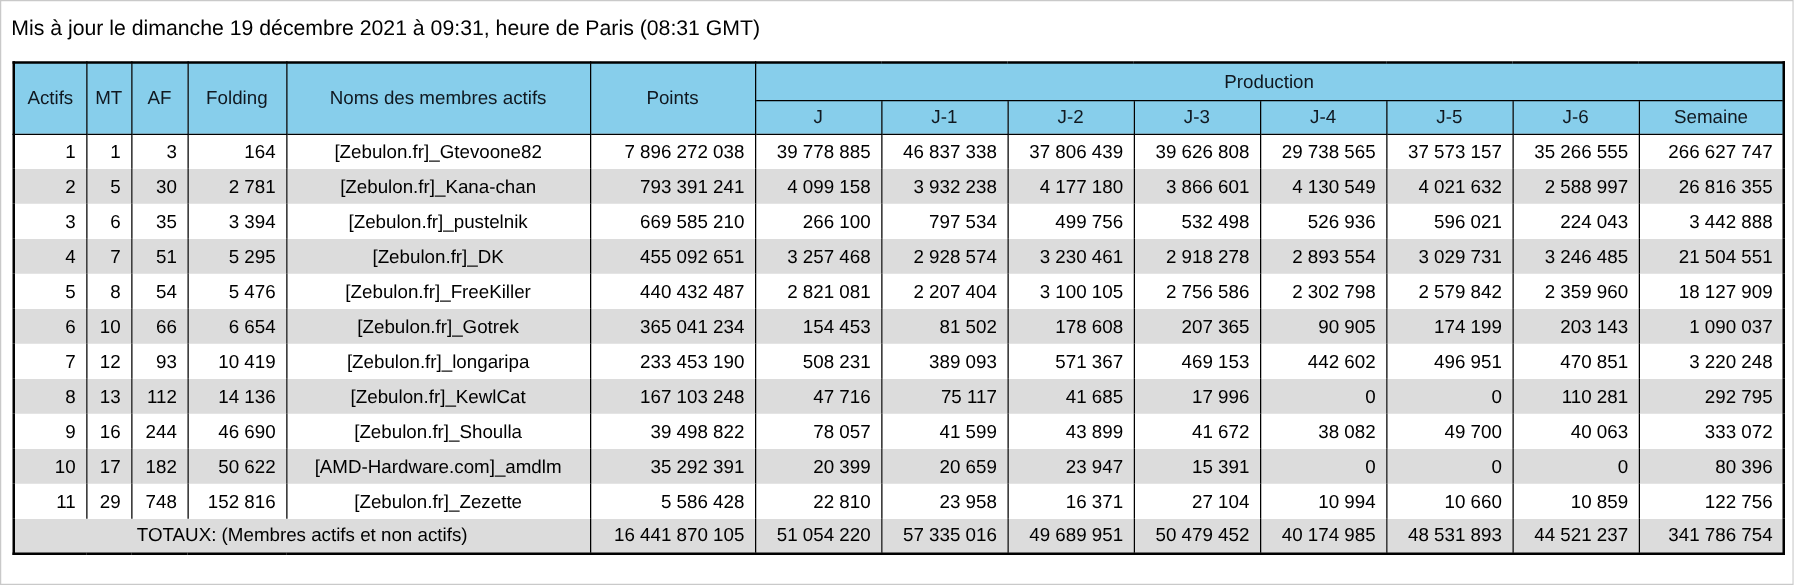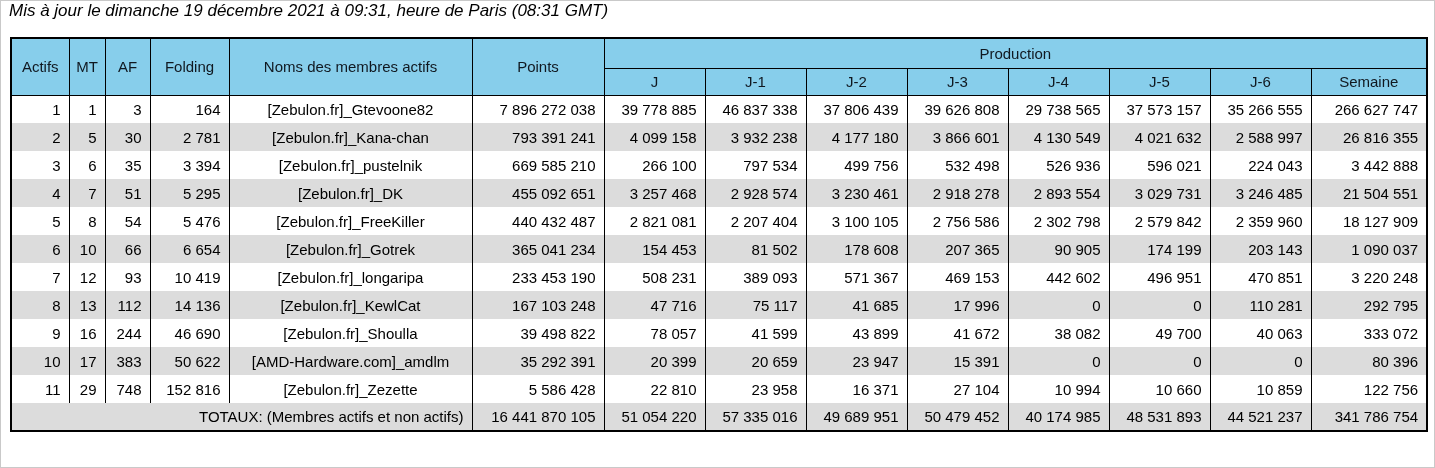--- a/index.html
+++ b/index.html
@@ -13,23 +13,22 @@
   body{font-family:"Liberation Sans","DejaVu Sans",sans-serif;color:#000;}
   .page{
     width:1435px;height:468px;
     border:1px solid var(--page-border);
     background:#fff;
     overflow:hidden;
   }
   .updated{
     font-size:17px;
     color:#000;
-    padding:0 0 0 8px;
+    padding:12px 0 0 8px;
     white-space:nowrap;
-    font-style:italic;
   }
   table.stats{
     border-collapse:collapse;
     table-layout:fixed;
     width:1416px;
     margin:16px 0 0 9px;
     border:2px solid var(--border);
   }
   table.stats th{
     background:var(--header-bg);
@@ -48,21 +47,21 @@
     border-right:1px solid var(--border);
     height:28px;
     padding:0 8px;
     white-space:nowrap;
     overflow:hidden;
   }
   tbody tr:nth-child(even){background:var(--stripe-bg);}
   tfoot tr{background:var(--stripe-bg);}
   td.num{text-align:right;}
   td.name{text-align:center;padding-left:6px;}
-  tfoot td.label{text-align:right;padding-left:8px;}
+  tfoot td.label{text-align:center;padding-left:8px;}
 </style>
 </head>
 <body>
 
 <div class="page">
   <div class="updated">Mis à jour le dimanche 19 décembre 2021 à 09:31, heure de Paris (08:31 GMT)</div>
 
   <table class="stats">
     <colgroup>
       <col style="width:58px">
@@ -242,21 +241,21 @@
           <td class="num">43 899</td>
           <td class="num">41 672</td>
           <td class="num">38 082</td>
           <td class="num">49 700</td>
           <td class="num">40 063</td>
           <td class="num">333 072</td>
         </tr>
         <tr>
           <td class="num">10</td>
           <td class="num">17</td>
-          <td class="num">383</td>
+          <td class="num">182</td>
           <td class="num">50 622</td>
           <td class="name">[AMD-Hardware.com]_amdlm</td>
           <td class="num">35 292 391</td>
           <td class="num">20 399</td>
           <td class="num">20 659</td>
           <td class="num">23 947</td>
           <td class="num">15 391</td>
           <td class="num">0</td>
           <td class="num">0</td>
           <td class="num">0</td>

